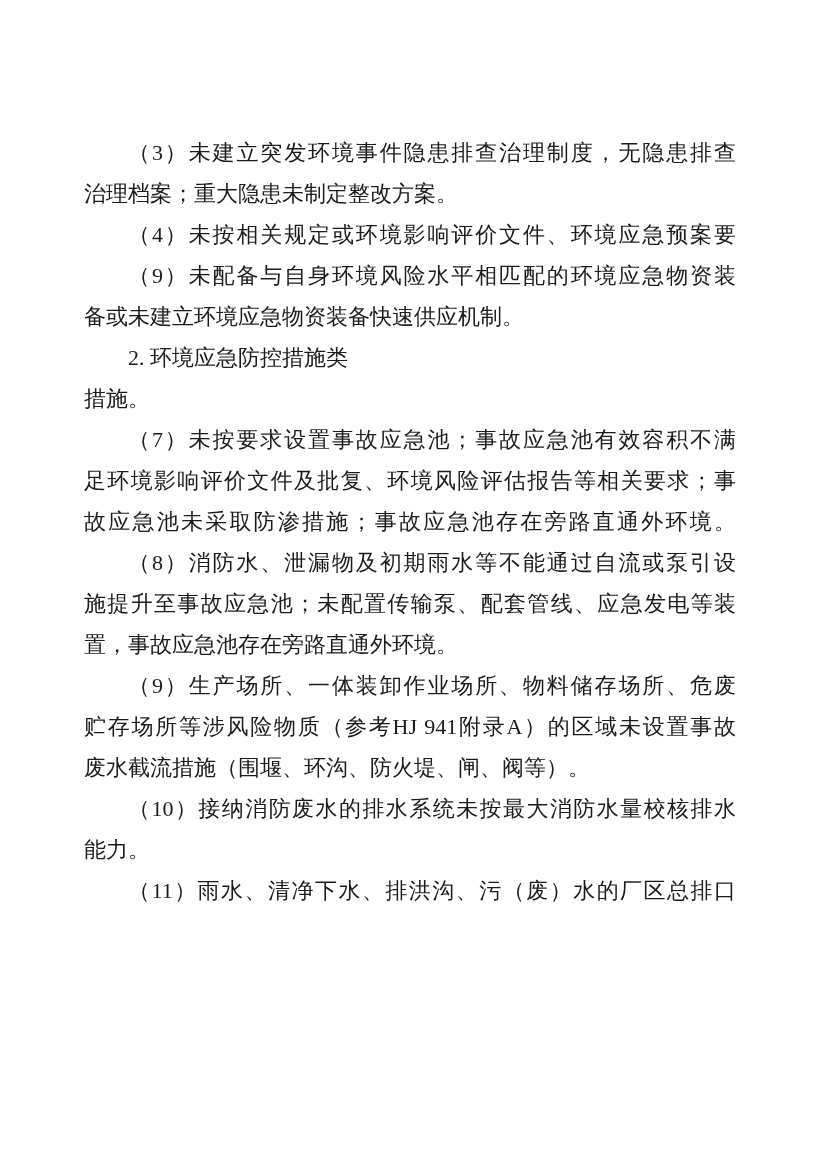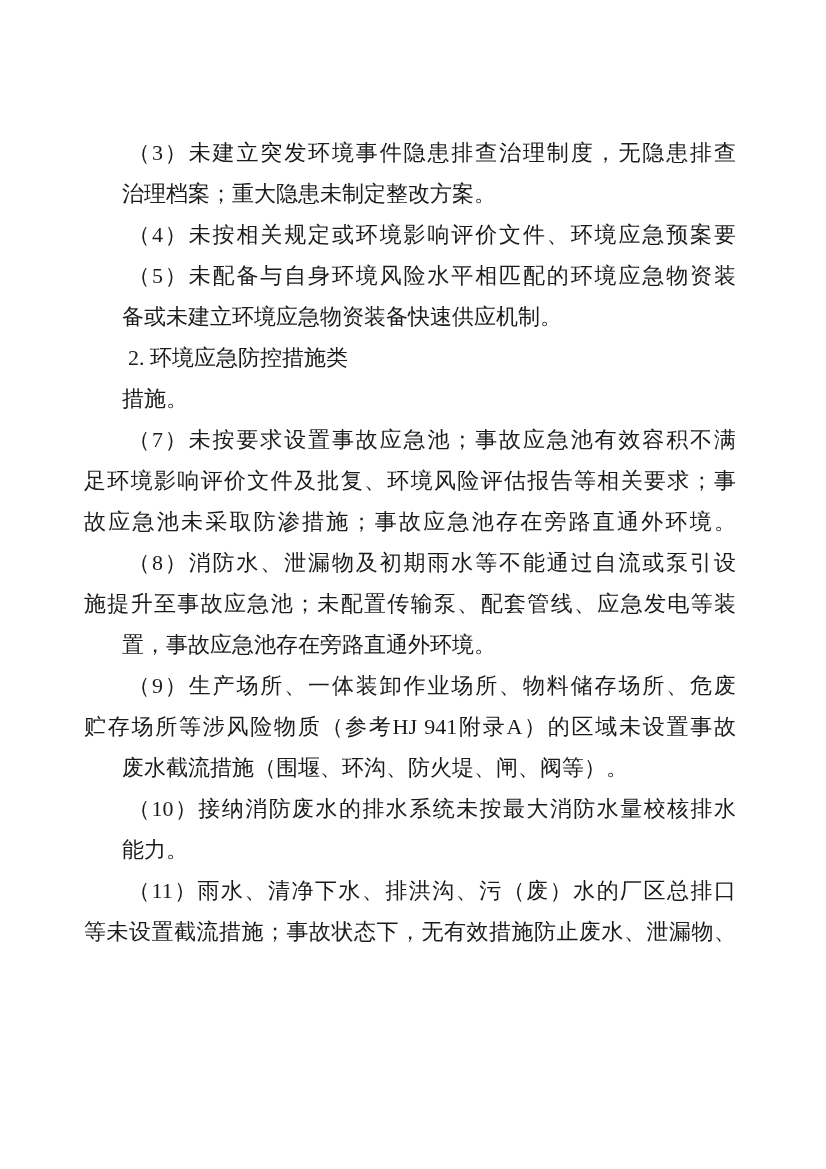--- a/index.html
+++ b/index.html
@@ -31,21 +31,20 @@
     text-align-last: justify;
     text-justify: inter-character;
   }
   .line.indent {
     text-indent: 2em;
   }
   .line.end {
     text-align: left;
     text-align-last: left;
     white-space: nowrap;
-    margin-left: 38px;
   }
   .line.heading {
     text-align: right;
     text-align-last: left;
     white-space: nowrap;
   }
   .footer-page-number {
     position: absolute;
     left: 128px;
     top: 1036px;
@@ -56,32 +55,31 @@
   }
 </style>
 </head>
 <body>
 
 <div class="page">
   <main class="text-block">
     <div class="line indent">（3）未建立突发环境事件隐患排查治理制度，无隐患排查</div>
     <div class="line end">治理档案；重大隐患未制定整改方案。</div>
     <div class="line indent">（4）未按相关规定或环境影响评价文件、环境应急预案要</div>
-    <div class="line indent">（5）未配备与自身环境风险水平相匹配的环境应急物资装</div>
+    <div class="line indent">（9）未配备与自身环境风险水平相匹配的环境应急物资装</div>
     <div class="line end">备或未建立环境应急物资装备快速供应机制。</div>
     <div class="line heading indent">2. 环境应急防控措施类</div>
     <div class="line end">措施。</div>
     <div class="line indent">（7）未按要求设置事故应急池；事故应急池有效容积不满</div>
     <div class="line">足环境影响评价文件及批复、环境风险评估报告等相关要求；事</div>
     <div class="line">故应急池未采取防渗措施；事故应急池存在旁路直通外环境。</div>
     <div class="line indent">（8）消防水、泄漏物及初期雨水等不能通过自流或泵引设</div>
     <div class="line">施提升至事故应急池；未配置传输泵、配套管线、应急发电等装</div>
     <div class="line end">置，事故应急池存在旁路直通外环境。</div>
     <div class="line indent">（9）生产场所、一体装卸作业场所、物料储存场所、危废</div>
     <div class="line">贮存场所等涉风险物质（参考HJ 941附录A）的区域未设置事故</div>
     <div class="line end">废水截流措施（围堰、环沟、防火堤、闸、阀等）。</div>
     <div class="line indent">（10）接纳消防废水的排水系统未按最大消防水量校核排水</div>
     <div class="line end">能力。</div>
     <div class="line indent">（11）雨水、清净下水、排洪沟、污（废）水的厂区总排口</div>
-    <div class="line">等未设置截流措施；事故状态下，无有效措施防止废水、泄漏物、</div>
   </main>
   <div class="footer-page-number">— 2 —</div>
 </div>
 
 </body></html>

